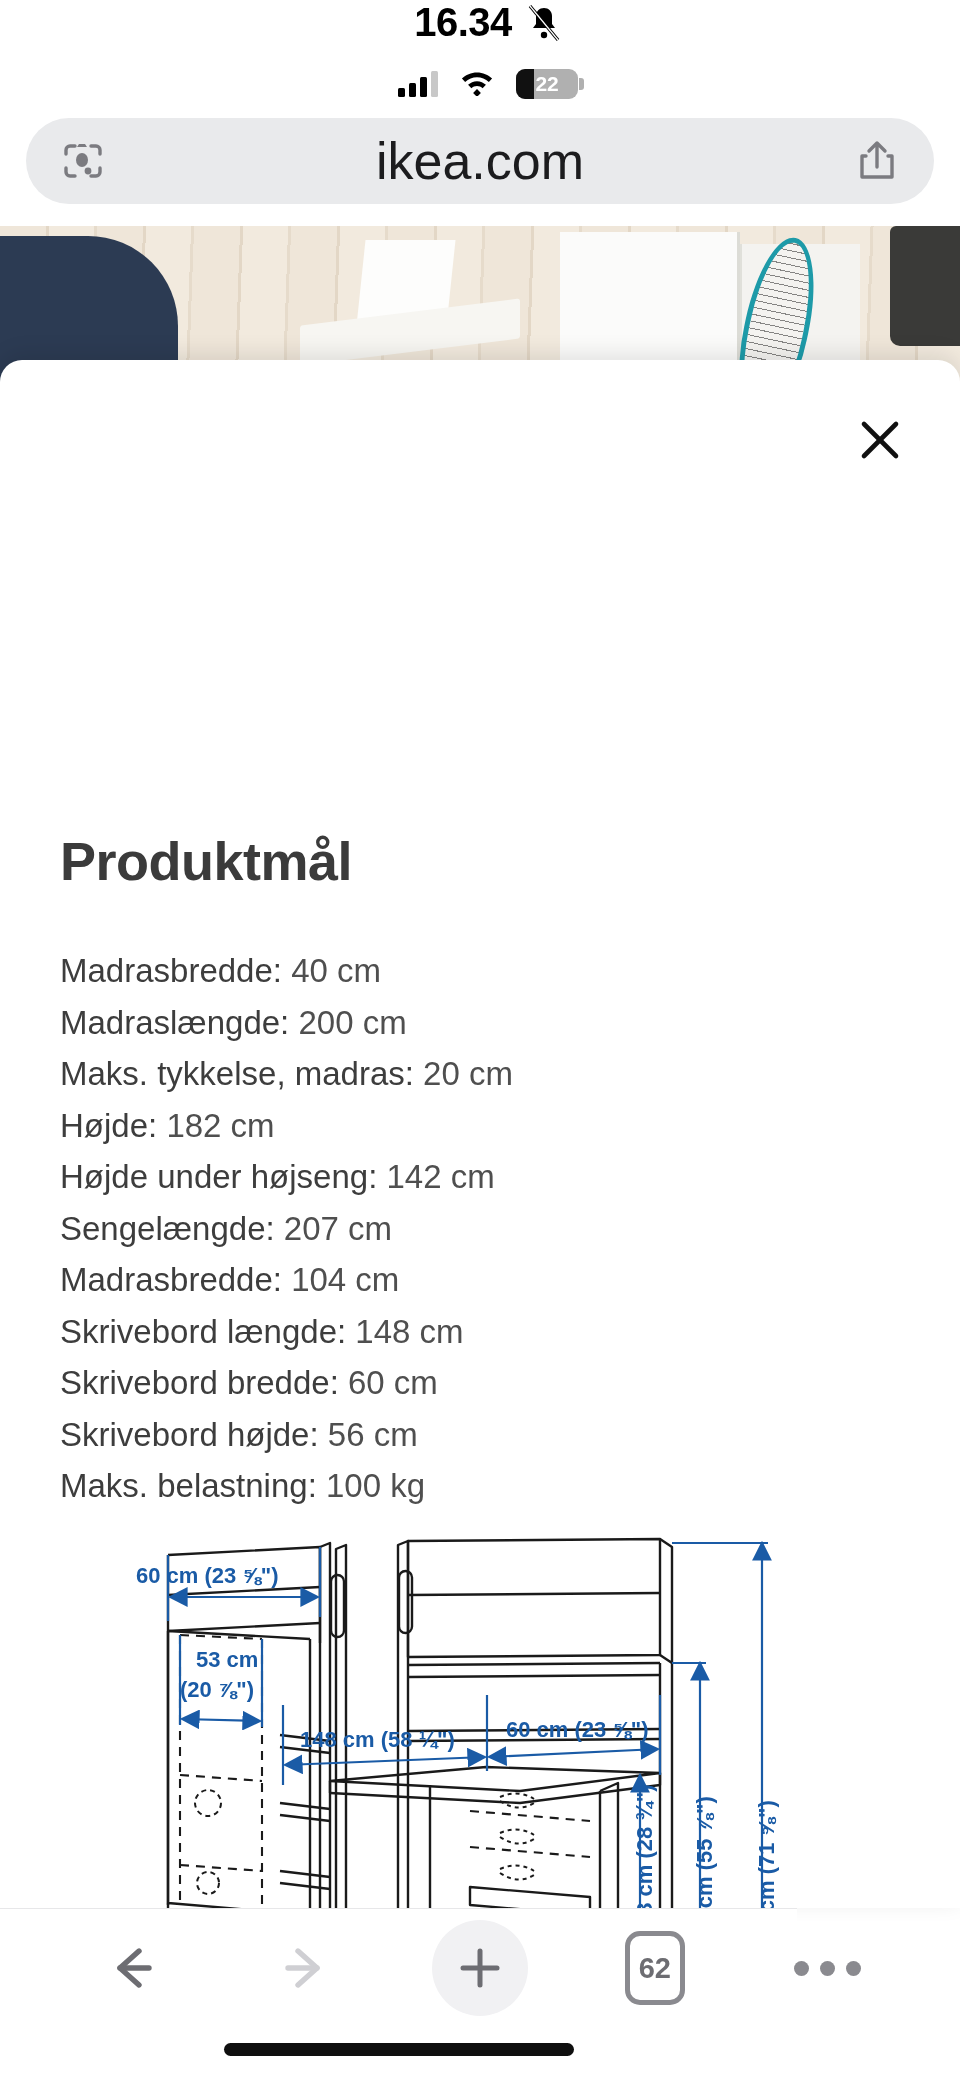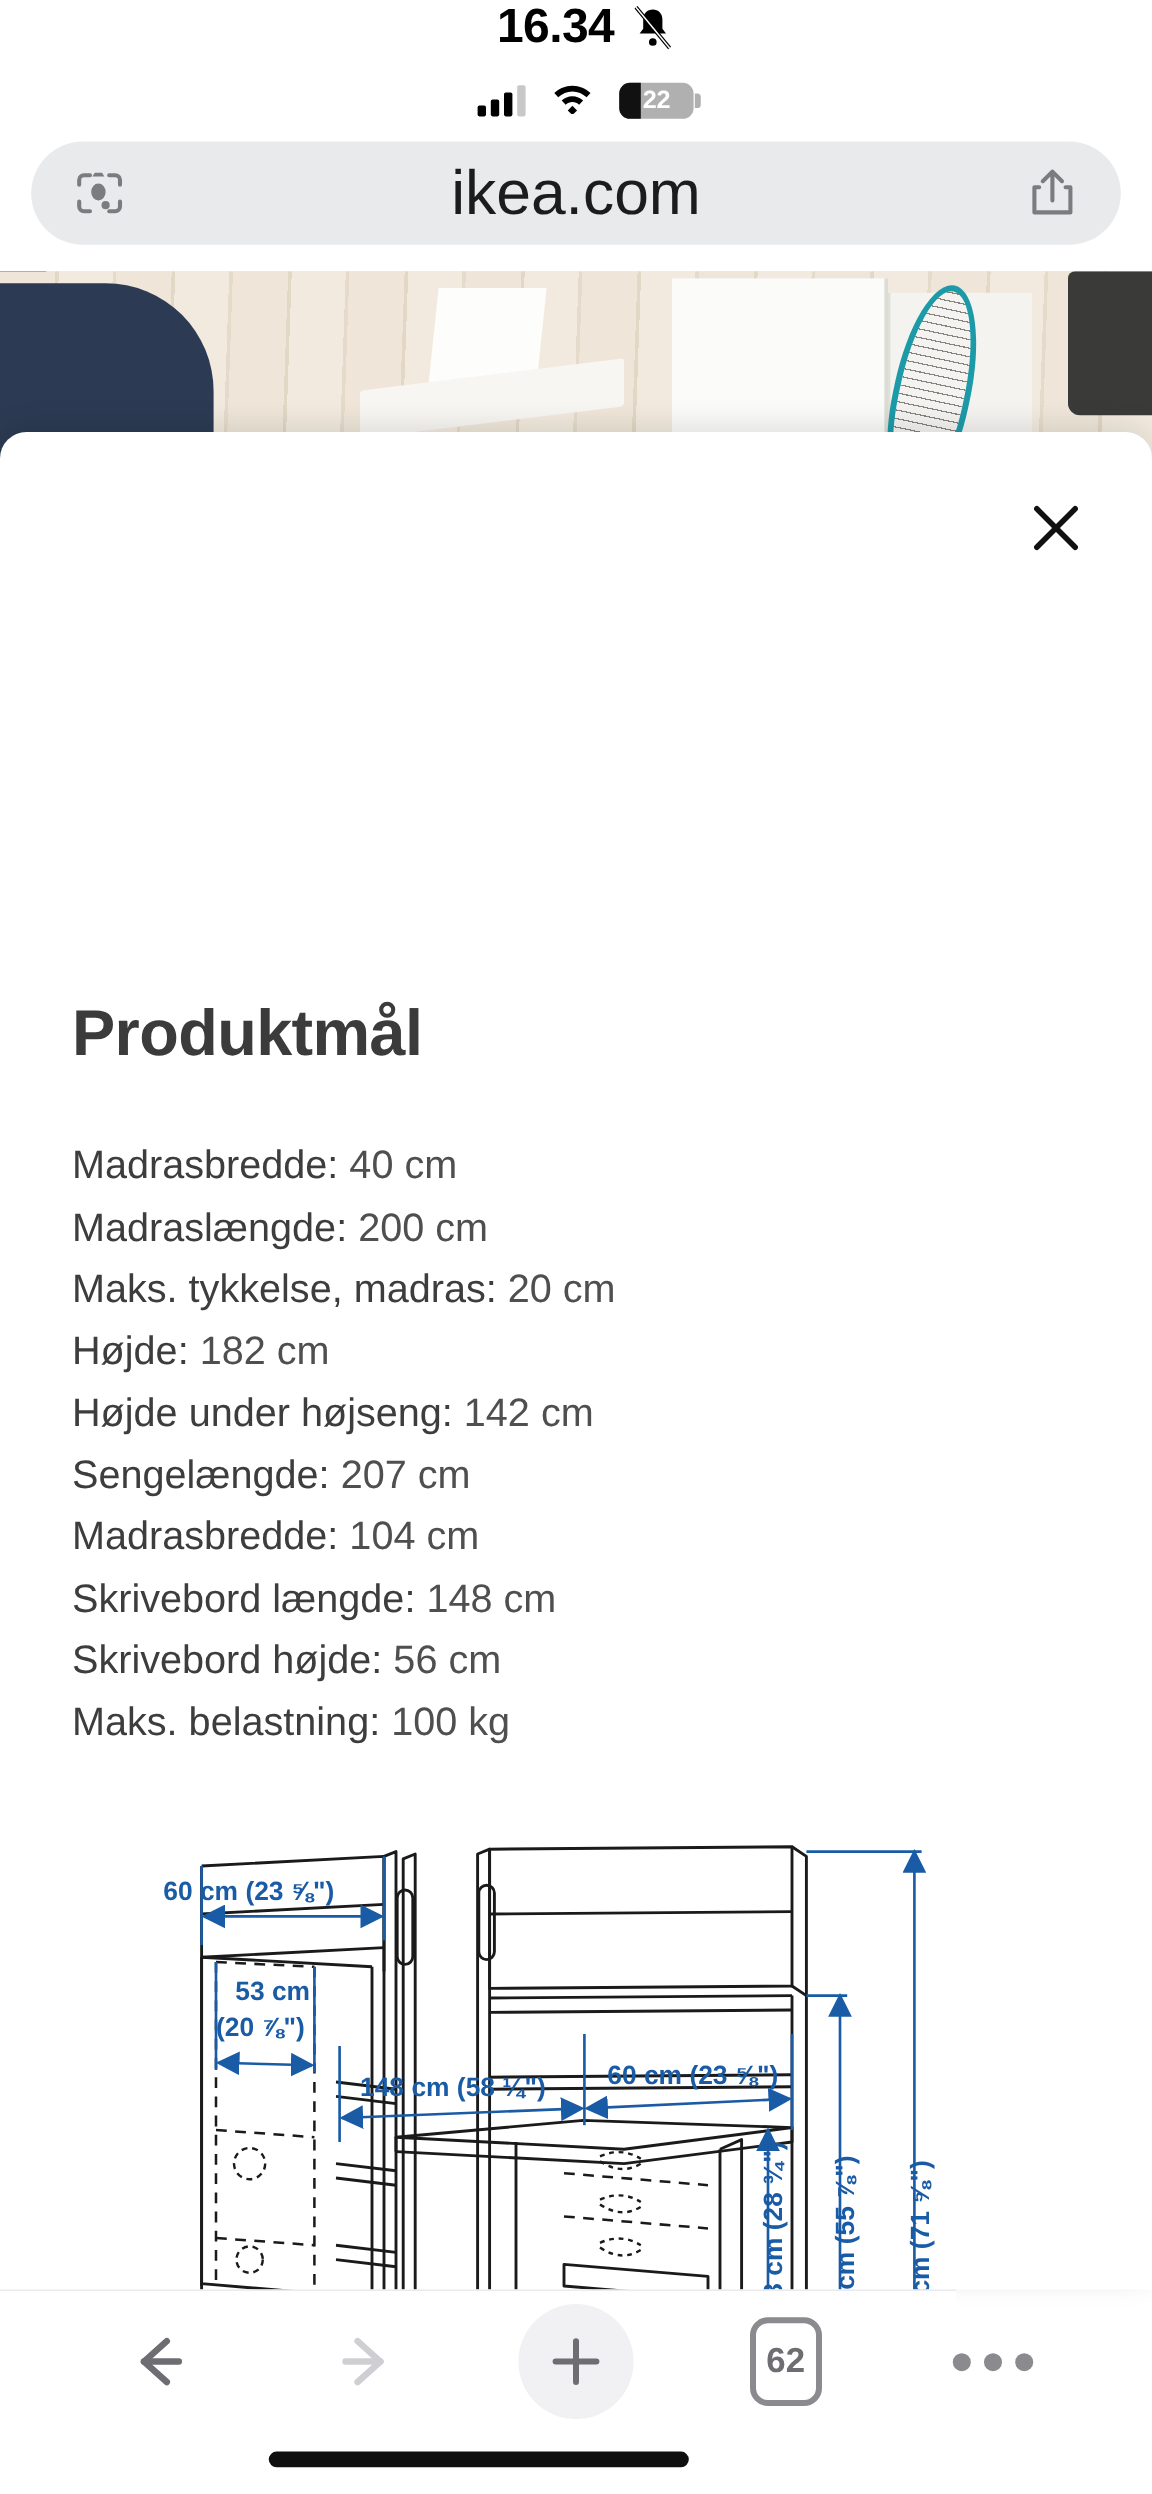--- a/index.html
+++ b/index.html
@@ -254,20 +254,24 @@
         <span class="k">Sengelængde:</span>
         <span class="v">207 cm</span>
       </div>
       <div class="spec-row">
         <span class="k">Madrasbredde:</span>
         <span class="v">104 cm</span>
       </div>
       <div class="spec-row">
         <span class="k">Skrivebord længde:</span>
         <span class="v">148 cm</span>
+      </div>
+      <div class="spec-row">
+        <span class="k">Skrivebord bredde:</span>
+        <span class="v">60 cm</span>
       </div>
       <div class="spec-row">
         <span class="k">Skrivebord højde:</span>
         <span class="v">56 cm</span>
       </div>
       <div class="spec-row">
         <span class="k">Maks. belastning:</span>
         <span class="v">100 kg</span>
       </div>
     </div>

